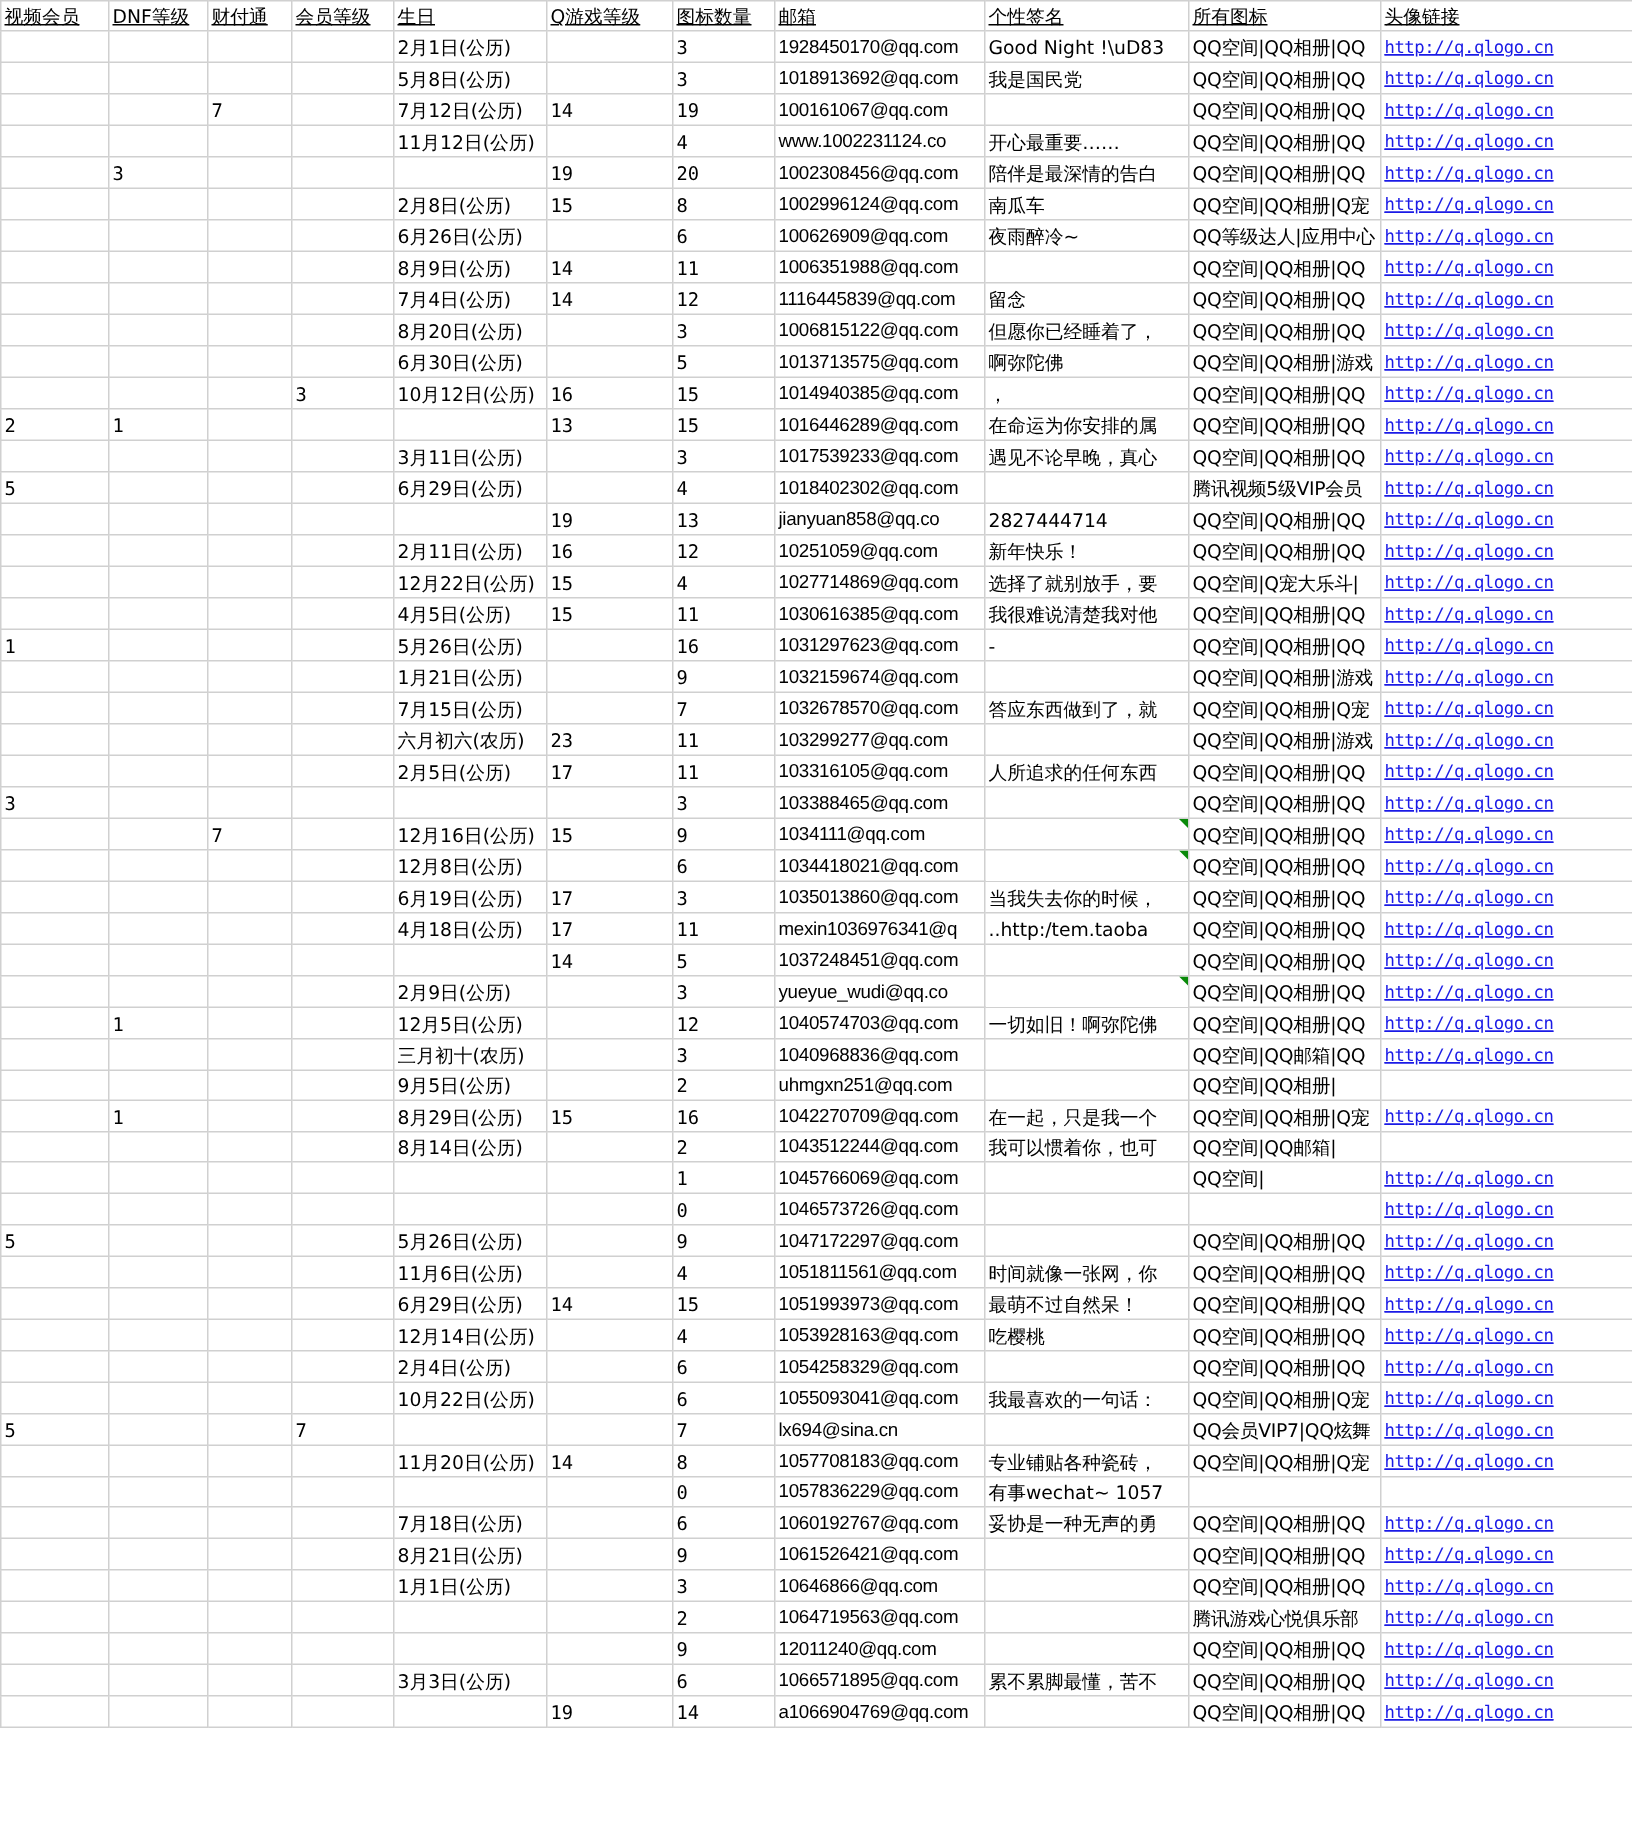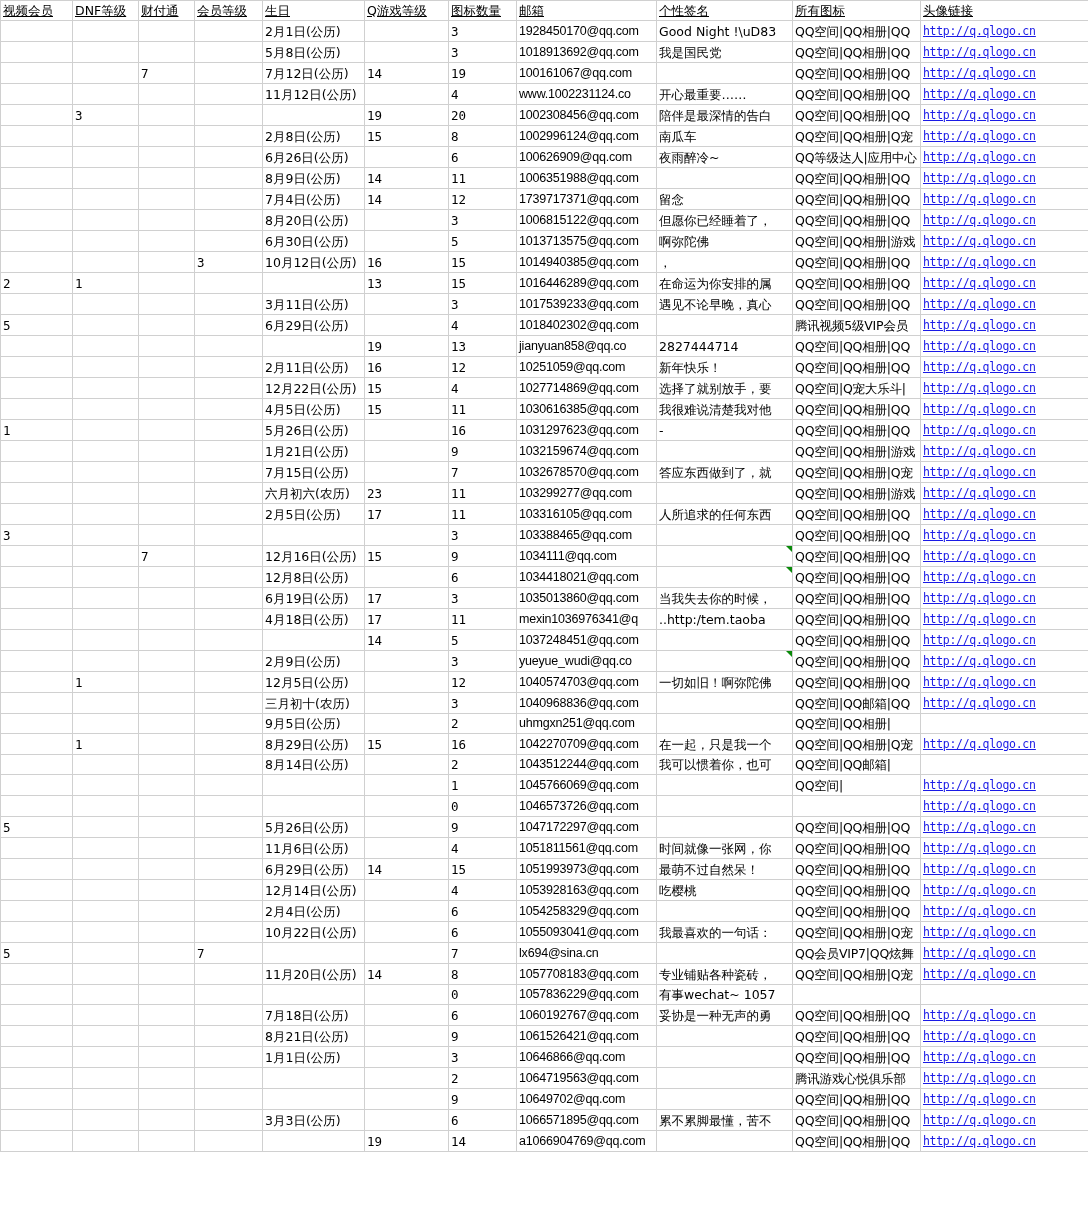--- a/index.html
+++ b/index.html
@@ -205,21 +205,21 @@
         <td class="link"><span class="link">http://q.qlogo.cn</span></td>
       </tr>
       <tr>
         <td class="num"></td>
         <td class="num"></td>
         <td class="num"></td>
         <td class="num"></td>
         <td class="bday">7月4日(公历)</td>
         <td class="num">14</td>
         <td class="num">12</td>
-        <td class="mail">1739717371@qq.com</td>
+        <td class="mail">1116445839@qq.com</td>
         <td class="sign">留念</td>
         <td class="icons">QQ空间|QQ相册|QQ</td>
         <td class="link"><span class="link">http://q.qlogo.cn</span></td>
       </tr>
       <tr>
         <td class="num"></td>
         <td class="num"></td>
         <td class="num"></td>
         <td class="num"></td>
         <td class="bday">8月20日(公历)</td>
@@ -764,21 +764,21 @@
         <td class="link"><span class="link">http://q.qlogo.cn</span></td>
       </tr>
       <tr>
         <td class="num"></td>
         <td class="num"></td>
         <td class="num"></td>
         <td class="num"></td>
         <td class="bday"></td>
         <td class="num"></td>
         <td class="num">9</td>
-        <td class="mail">10649702@qq.com</td>
+        <td class="mail">12011240@qq.com</td>
         <td class="sign"></td>
         <td class="icons">QQ空间|QQ相册|QQ</td>
         <td class="link"><span class="link">http://q.qlogo.cn</span></td>
       </tr>
       <tr>
         <td class="num"></td>
         <td class="num"></td>
         <td class="num"></td>
         <td class="num"></td>
         <td class="bday">3月3日(公历)</td>

